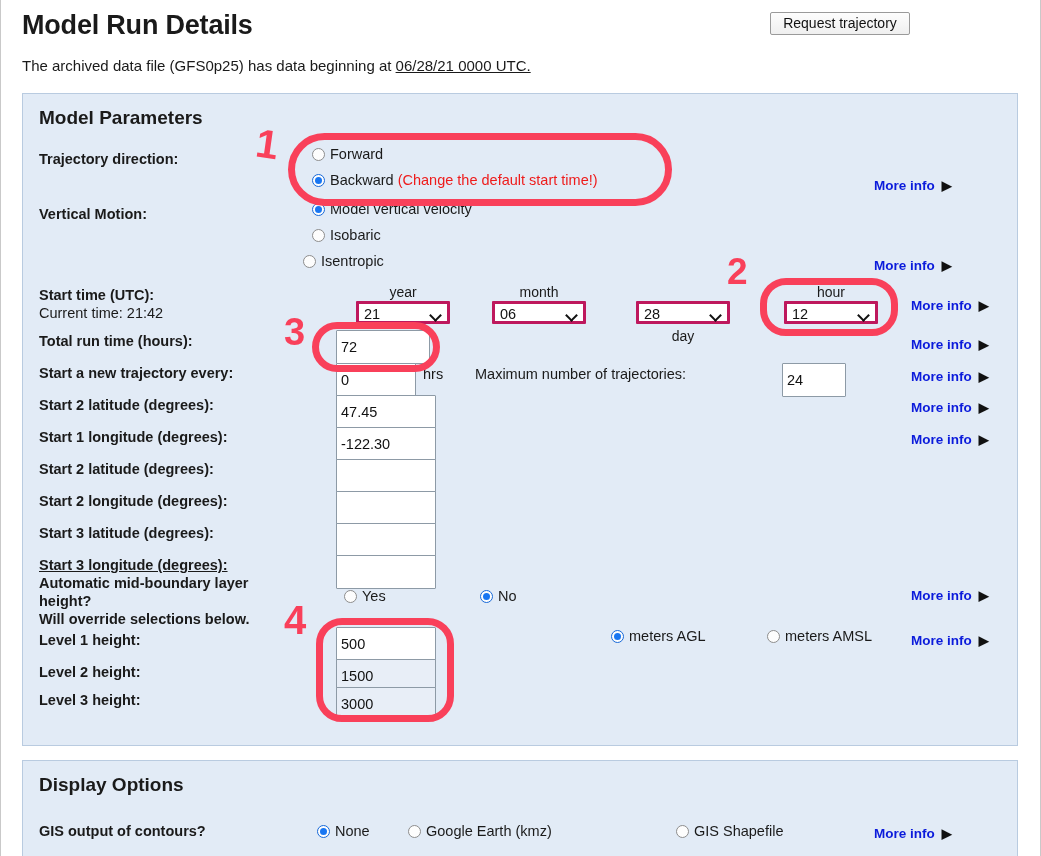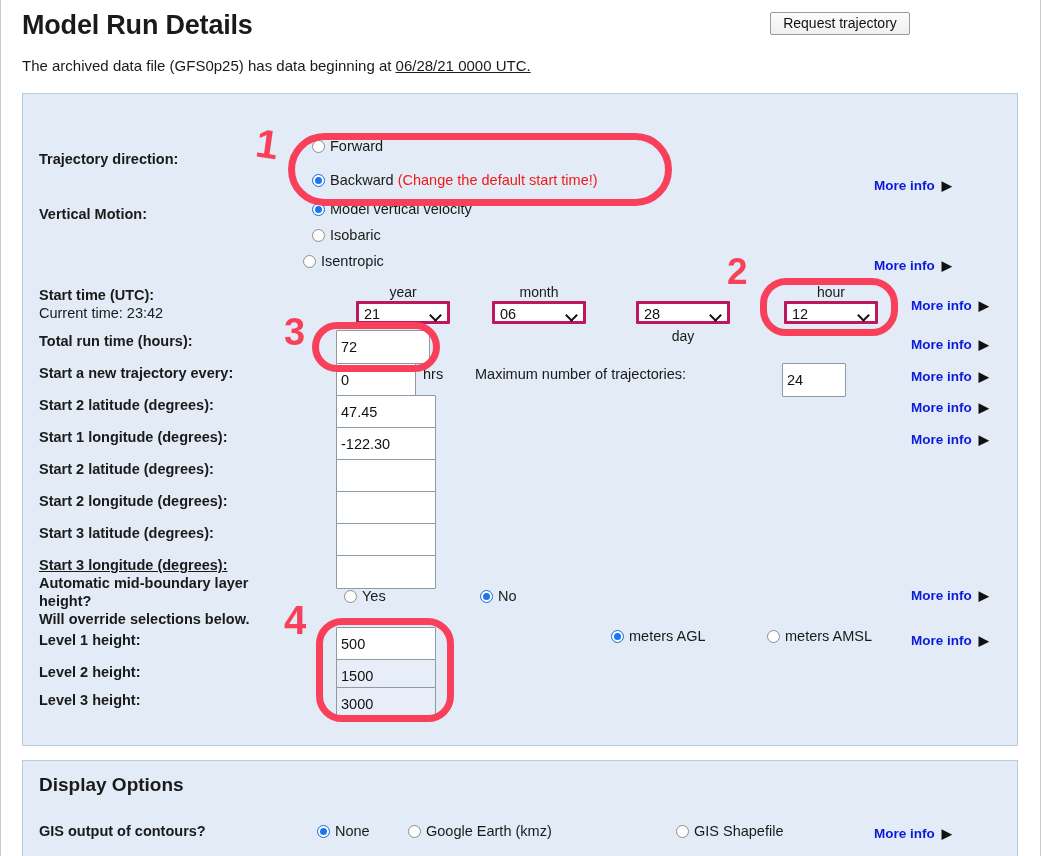--- a/index.html
+++ b/index.html
@@ -225,24 +225,25 @@
 
   <h1 class="page-title">Model Run Details</h1>
 
   <button class="request-btn">Request trajectory</button>
 
   <div class="archive-line">
     <span>The archived data file (GFS0p25) has data beginning at </span><span class="u">06/28/21 0000 UTC.</span>
   </div>
 
   <div class="panel" id="panel-model">
+    <div class="panel-title">Model Parameters</div>
 
     <div class="lbl" style="left:16px; top:57px;">Trajectory direction:</div>
 
-    <div class="radio-row" style="left:289px; top:44px;">
+    <div class="radio-row" style="left:289px; top:52px;">
       <span class="radio"></span>
       <span>Forward</span>
     </div>
     <div class="radio-row" style="left:289px; top:78px;">
       <span class="radio on"></span>
       <span>Backward</span>
       <span class="red-note">(Change the default start time!)</span>
     </div>
 
     <div class="moreinfo" style="left:851px; top:84px;">
@@ -262,21 +263,21 @@
     <div class="radio-row" style="left:280px; top:159px;">
       <span class="radio"></span>
       <span>Isentropic</span>
     </div>
 
     <div class="moreinfo" style="left:851px; top:164px;">
       <span>More info</span><span class="tri">▶</span>
     </div>
 
     <div class="lbl" style="left:16px; top:193px;">Start time (UTC):</div>
-    <div class="sub" style="left:16px; top:211px;">Current time: 23:42</div>
+    <div class="sub" style="left:16px; top:211px;">Current time: 21:42</div>
 
     <div class="colhead" style="left:333px; top:190px; width:94px;">year</div>
     <div class="colhead" style="left:469px; top:190px; width:94px;">month</div>
     <div class="colhead" style="left:613px; top:190px; width:94px;margin-top:44px;">day</div>
     <div class="colhead" style="left:761px; top:190px; width:94px;">hour</div>
 
     <div class="selwrap" style="left:333px; top:207px; width:94px;">
       <span class="selval">21</span>
       <span class="chev"></span>
     </div>

